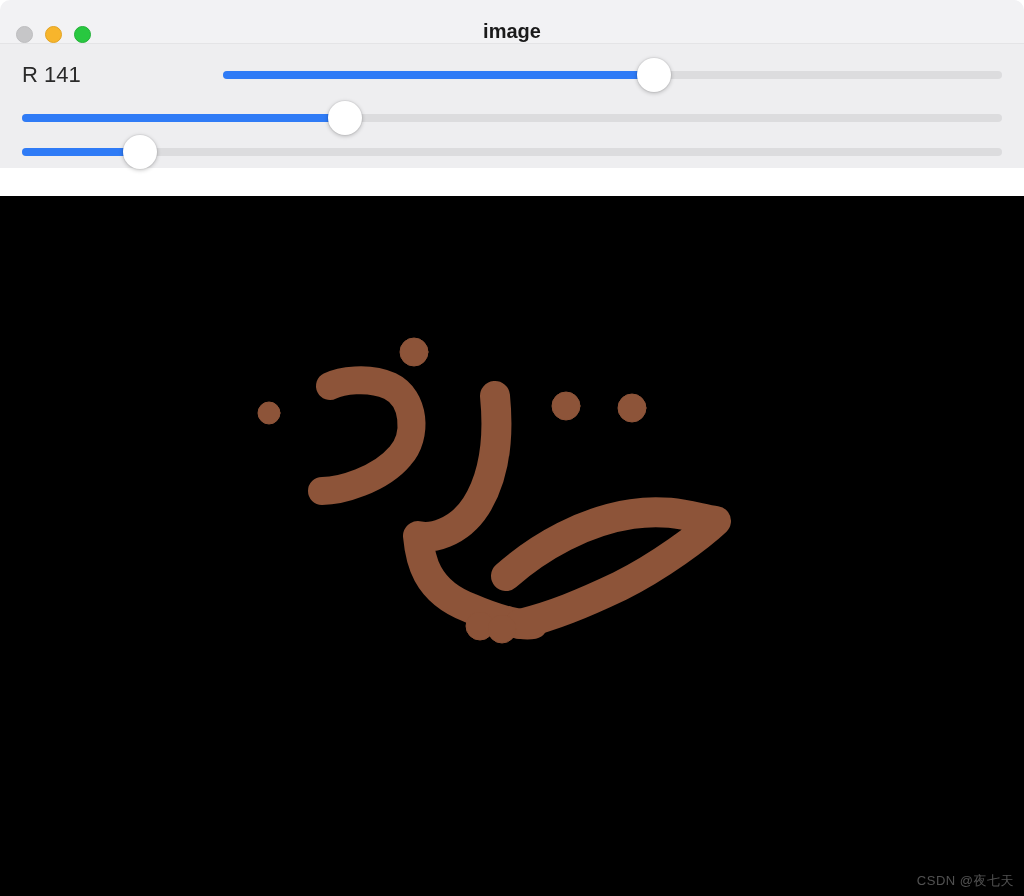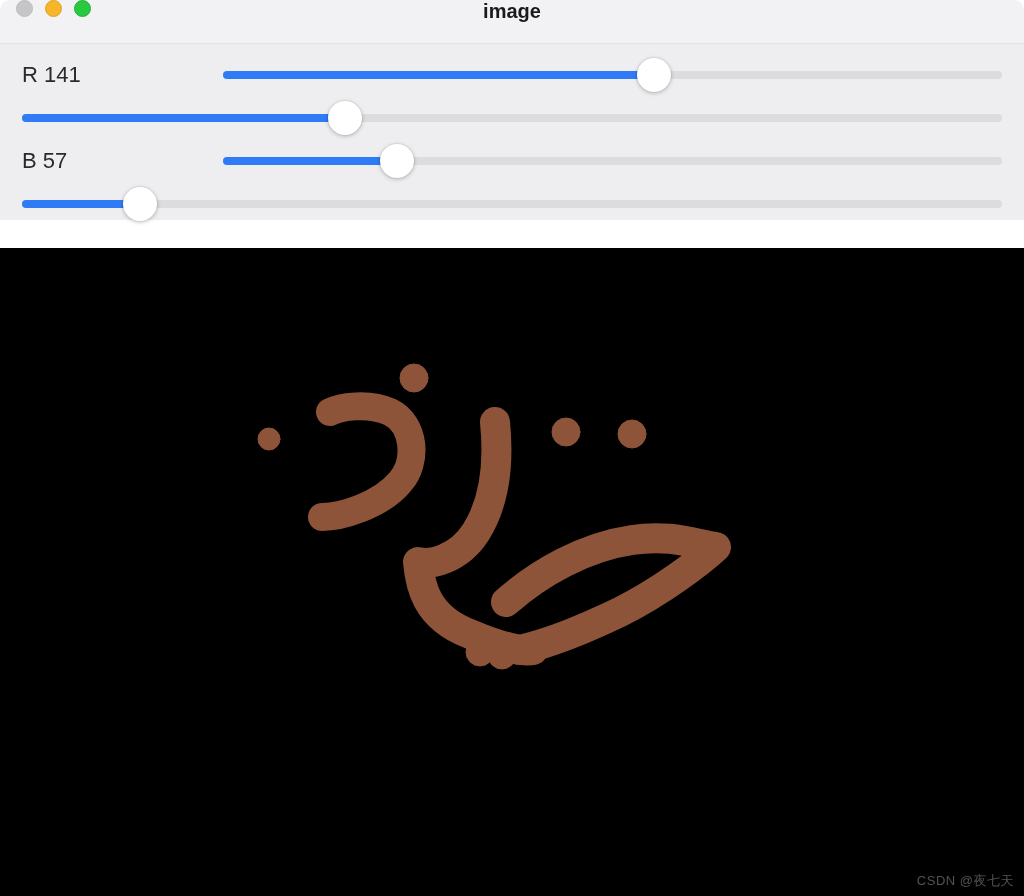--- a/index.html
+++ b/index.html
@@ -16,21 +16,21 @@
       background: #fff;
       display: flex;
       flex-direction: column;
     }
     .titlebar {
       height: 44px;
       background: #f2f2f4;
       border-top-left-radius: 10px;
       border-top-right-radius: 10px;
       display: flex;
-      align-items: flex-start;
+      align-items: flex-end;
       position: relative;
       border-bottom: 1px solid #e4e4e6;
     }
     .traffic-lights {
       display: flex;
       gap: 12px;
       position: absolute;
       left: 16px;
     }
     .traffic-dot {
@@ -141,31 +141,20 @@
       </div>
     </div>
 
     <div class="slider-row">
       <div class="slider-track">
         <div class="slider-fill" style="width: 32.9412%;"></div>
         <div class="slider-thumb" style="left: 32.9412%;"></div>
       </div>
     </div>
 
-    <div class="slider-row">
-      <div class="slider-label">
-        <span>B</span>
-        <span> </span>
-        <span>57</span>
-      </div>
-      <div class="slider-track">
-        <div class="slider-fill" style="width: 22.3529%;"></div>
-        <div class="slider-thumb" style="left: 22.3529%;"></div>
-      </div>
-    </div>
 
     <div class="slider-row">
       <div class="slider-track">
         <div class="slider-fill" style="width: 12%;"></div>
         <div class="slider-thumb" style="left: 12%;"></div>
       </div>
     </div>
 
   </div>
 

